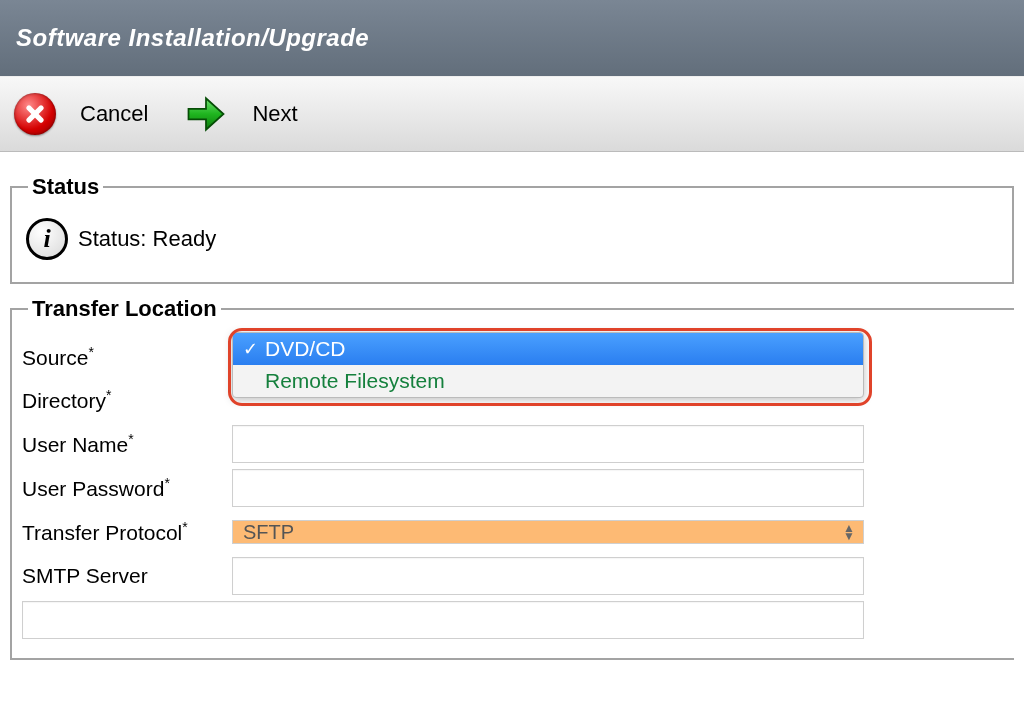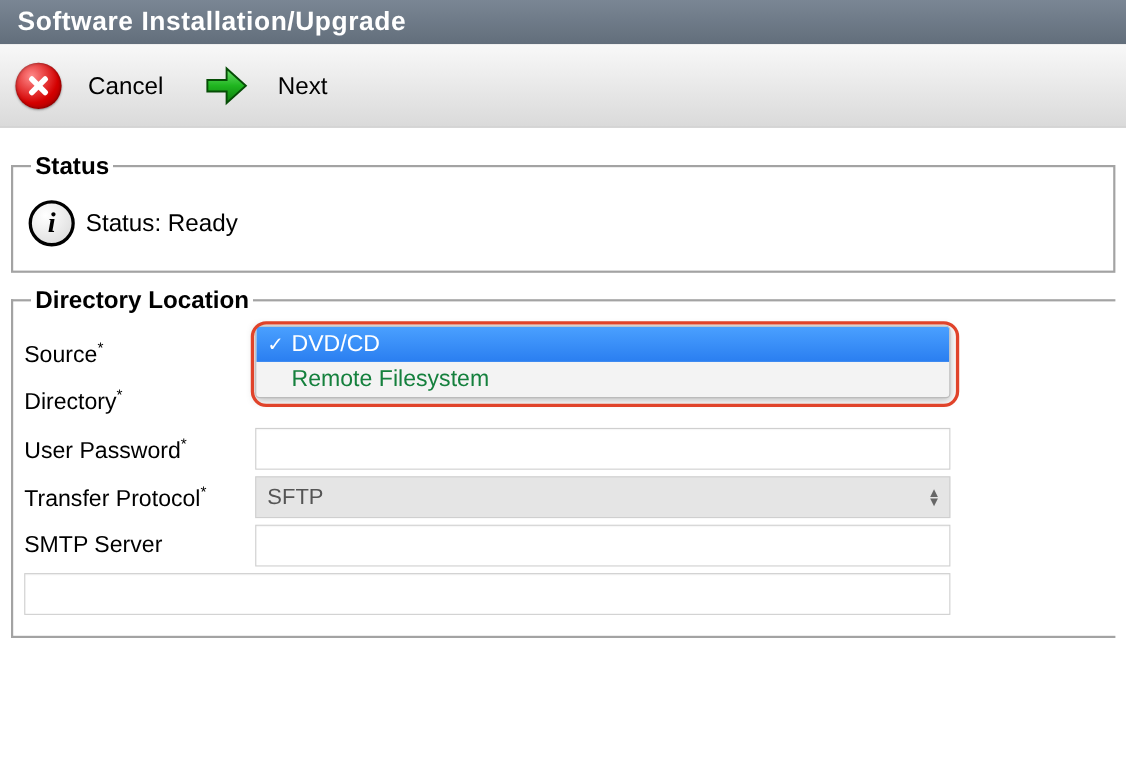--- a/index.html
+++ b/index.html
@@ -9,22 +9,23 @@
     width: 1024px;
     height: 707px;
     overflow: hidden;
     font-size: 18px;
     color: #000;
   }
   .header {
     background: linear-gradient(#7a8694, #626e7b);
     color: #fff;
     font-weight: bold;
+    font-style: italic;
     font-size: 24px;
-    padding: 6px 16px;
+    padding: 24px 16px;
     letter-spacing: 0.5px;
   }
   .toolbar {
     background: linear-gradient(#f8f8f8, #dadada);
     border-bottom: 1px solid #bbb;
     border-top: 1px solid #eee;
     padding: 16px 14px;
     display: flex;
     align-items: center;
     gap: 8px;
@@ -100,23 +101,23 @@
     width: 100%;
     height: 38px;
     border: 1px solid #cfcfcf;
     background: #fff;
     font-size: 18px;
     padding: 4px 8px;
     box-shadow: inset 0 1px 1px rgba(0,0,0,0.04);
   }
   .select-box {
     width: 100%;
-    height: 38px;
+    height: 24px;
     border: 1px solid #cfcfcf;
-    background: #e5e5e5;
+    background: #fdba74;
     font-size: 20px;
     color: #555;
     padding: 4px 28px 4px 10px;
     position: relative;
     display: flex; align-items: center;
   }
   .select-arrows {
     position: absolute;
     right: 8px; top: 50%;
     transform: translateY(-50%);
@@ -201,21 +202,21 @@
 
   <fieldset>
     <legend>Status</legend>
     <div class="status-row">
       <span class="icon-info">i</span>
       <span>Status: Ready</span>
     </div>
   </fieldset>
 
   <fieldset class="location">
-    <legend>Directory Location</legend>
+    <legend>Transfer Location</legend>
 
     <div class="form-row first-row">
       <div class="form-label">
         <span>Source</span><span class="req">*</span>
       </div>
       <div class="dropdown-wrap">
         <div class="dropdown-highlight"></div>
         <div class="dropdown-panel">
           <div class="dropdown-option selected">
             <span class="opt-check">✓</span>
@@ -232,20 +233,28 @@
     <div class="form-row">
       <div class="form-label">
         <span>Directory</span><span class="req">*</span>
       </div>
       <div class="field-area">
           <div class="second-row-spacer"></div>
         </div>
     </div>
 
 
+    <div class="form-row">
+      <div class="form-label">
+        <span>User Name</span><span class="req">*</span>
+      </div>
+      <div class="field-area">
+        <input class="text-input" type="text" value="" style="">
+      </div>
+    </div>
 
     <div class="form-row">
       <div class="form-label">
         <span>User Password</span><span class="req">*</span>
       </div>
       <div class="field-area">
         <input class="text-input" type="password" value="" style="">
       </div>
     </div>
 

